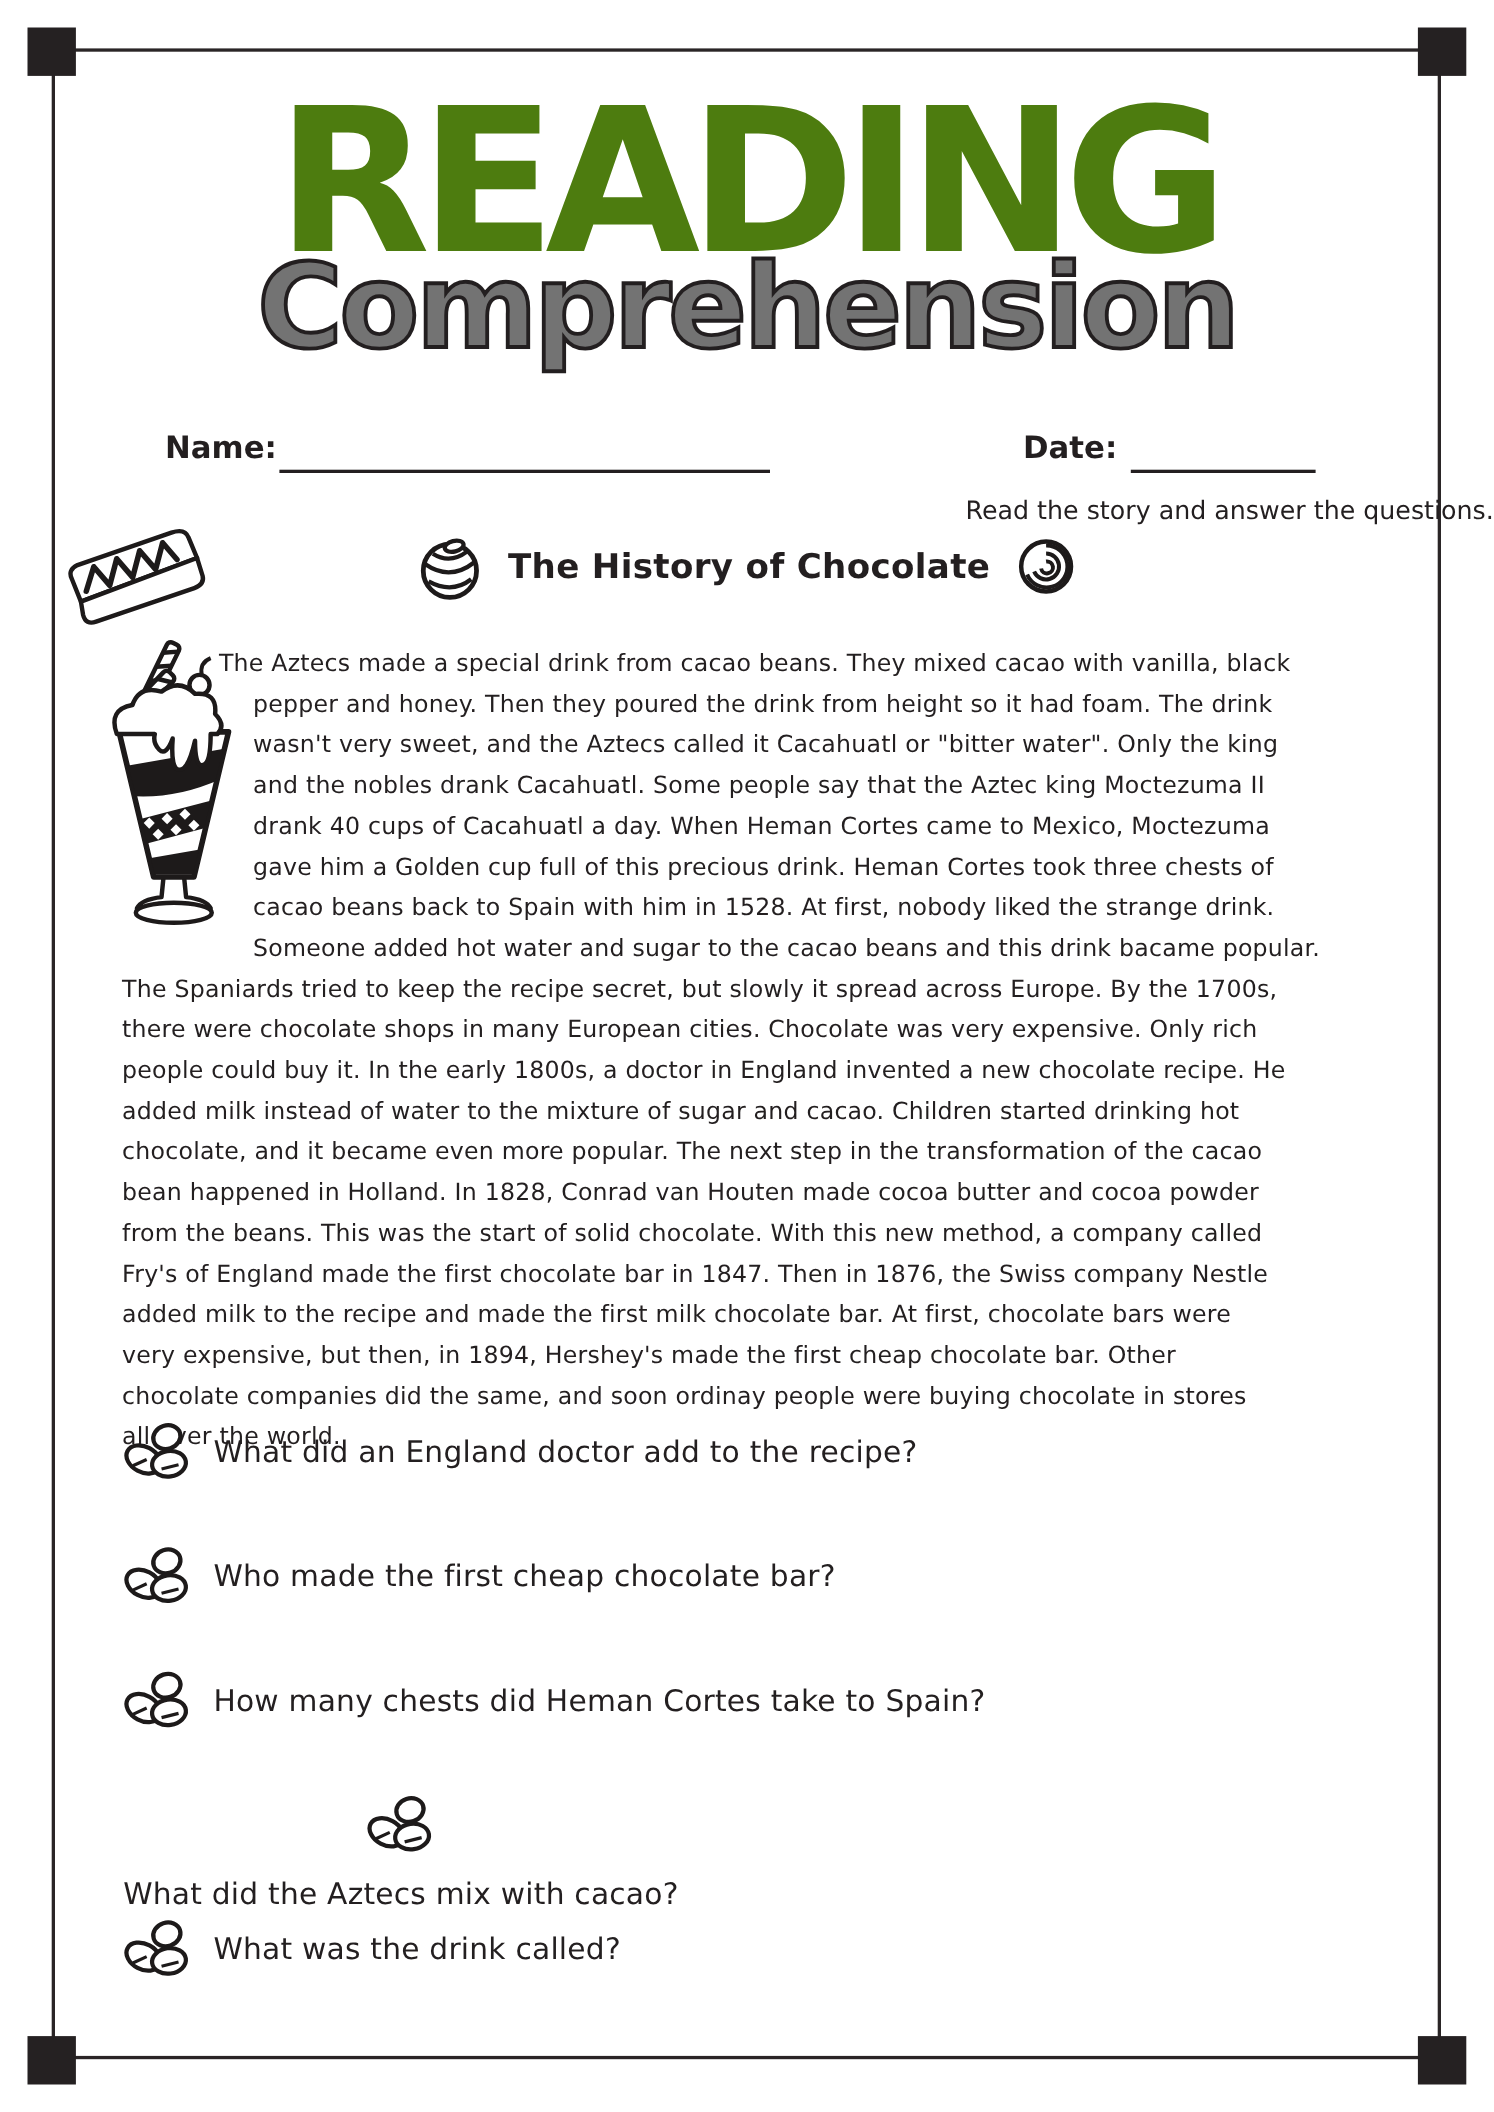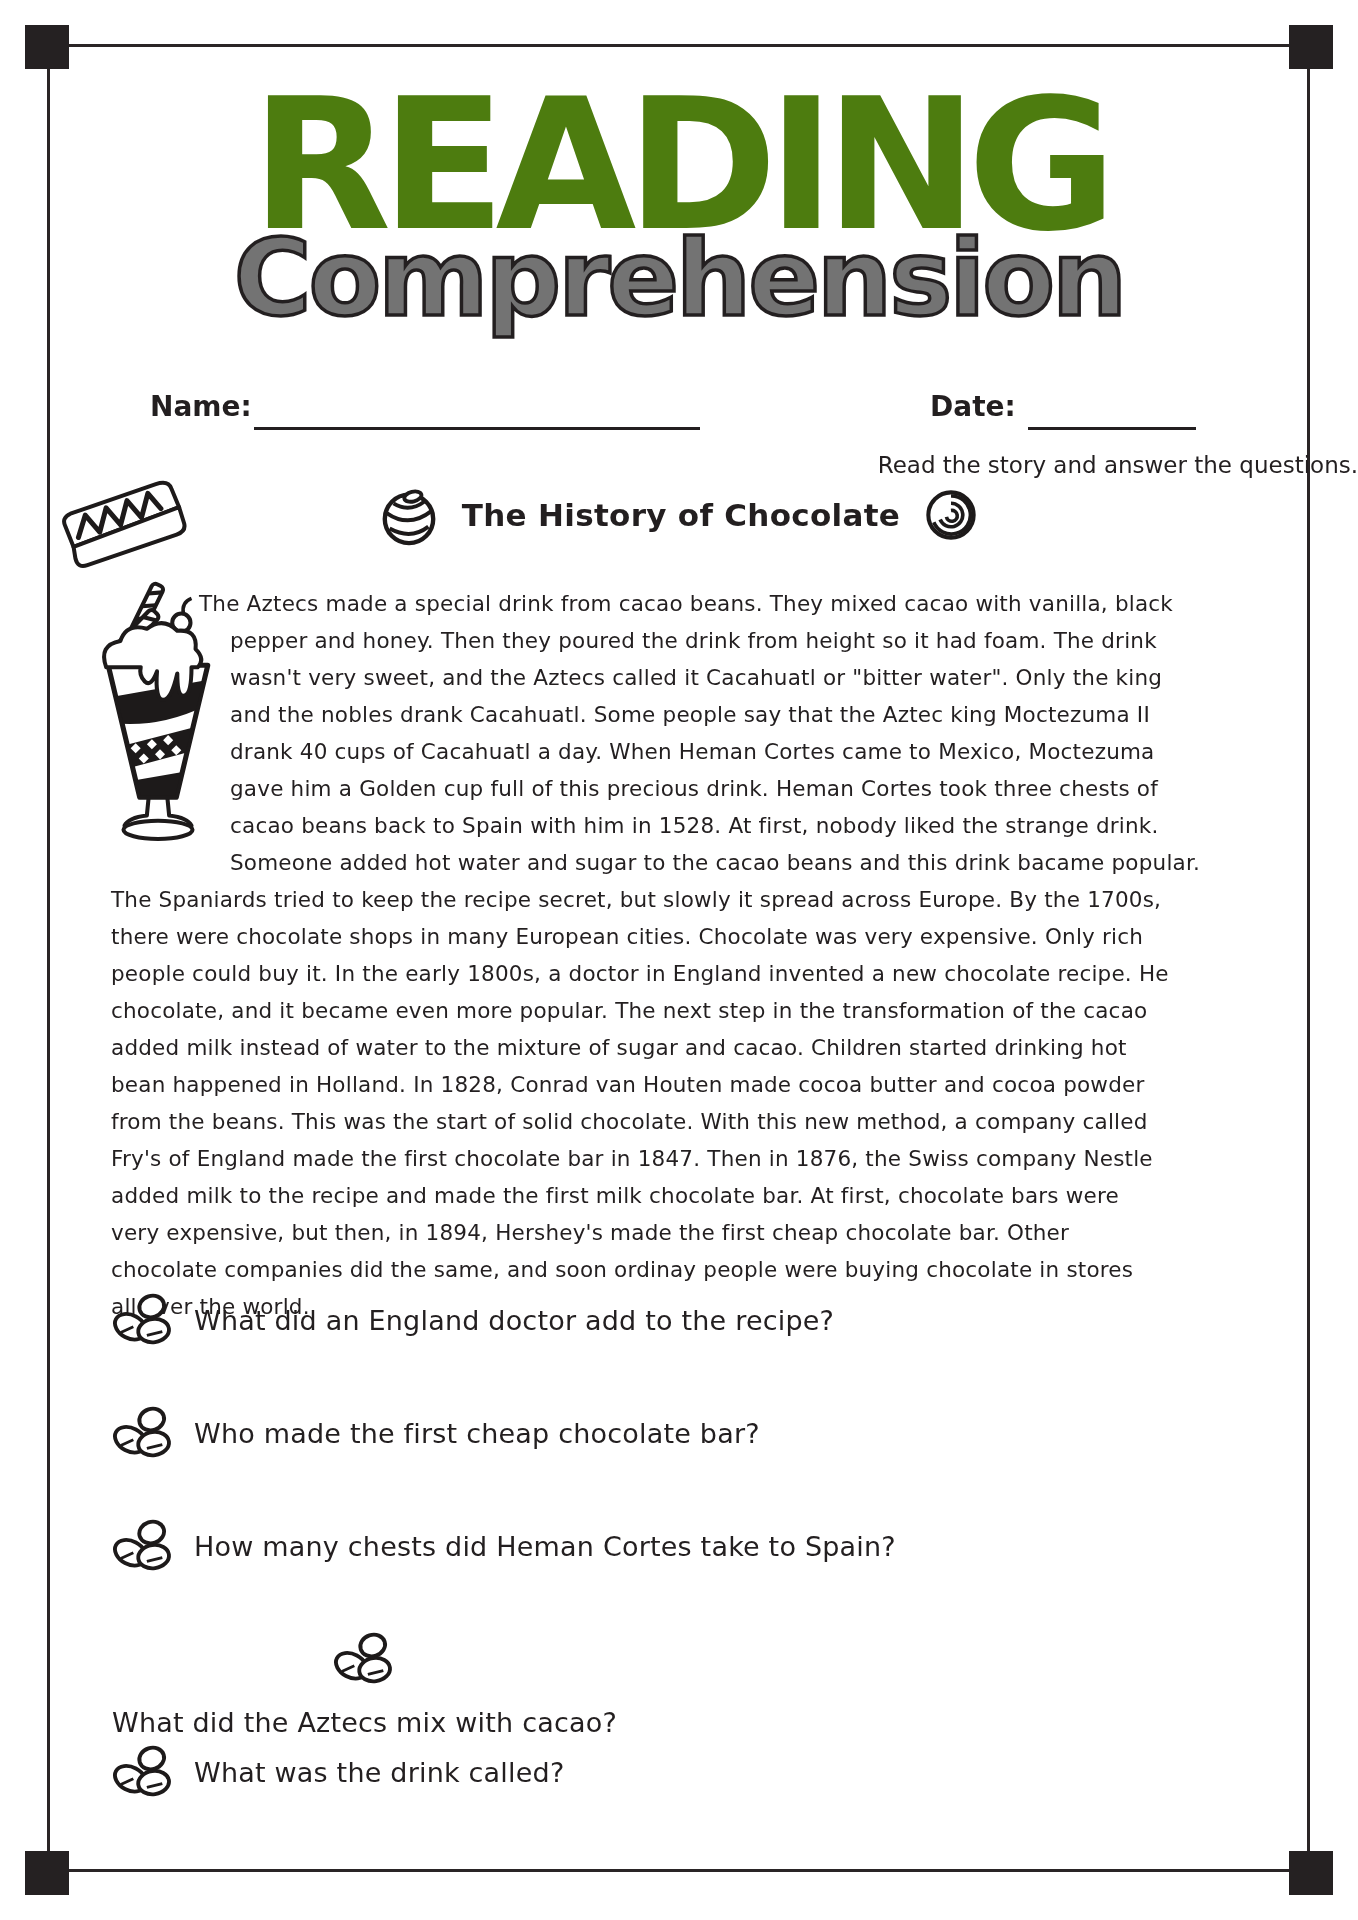--- a/index.html
+++ b/index.html
@@ -151,22 +151,22 @@
     <div class="line ind-b">pepper and honey. Then they poured the drink from height so it had foam. The drink</div>
     <div class="line ind-b">wasn't very sweet, and the Aztecs called it Cacahuatl or "bitter water". Only the king</div>
     <div class="line ind-b">and the nobles drank Cacahuatl. Some people say that the Aztec king Moctezuma II</div>
     <div class="line ind-b">drank 40 cups of Cacahuatl a day. When Heman Cortes came to Mexico, Moctezuma</div>
     <div class="line ind-b">gave him a Golden cup full of this precious drink. Heman Cortes took three chests of</div>
     <div class="line ind-b">cacao beans back to Spain with him in 1528. At first, nobody liked the strange drink.</div>
     <div class="line ind-b">Someone added hot water and sugar to the cacao beans and this drink bacame popular.</div>
     <div class="line">The Spaniards tried to keep the recipe secret, but slowly it spread across Europe. By the 1700s,</div>
     <div class="line">there were chocolate shops in many European cities. Chocolate was very expensive. Only rich</div>
     <div class="line">people could buy it. In the early 1800s, a doctor in England invented a new chocolate recipe. He</div>
+    <div class="line">added milk instead of water to the mixture of sugar and cacao. Children started drinking hot</div>
     <div class="line">chocolate, and it became even more popular. The next step in the transformation of the cacao</div>
-    <div class="line">added milk instead of water to the mixture of sugar and cacao. Children started drinking hot</div>
     <div class="line">bean happened in Holland. In 1828, Conrad van Houten made cocoa butter and cocoa powder</div>
     <div class="line">from the beans. This was the start of solid chocolate. With this new method, a company called</div>
     <div class="line">Fry's of England made the first chocolate bar in 1847. Then in 1876, the Swiss company Nestle</div>
     <div class="line">added milk to the recipe and made the first milk chocolate bar. At first, chocolate bars were</div>
     <div class="line">very expensive, but then, in 1894, Hershey's made the first cheap chocolate bar. Other</div>
     <div class="line">chocolate companies did the same, and soon ordinay people were buying chocolate in stores</div>
     <div class="line">all over the world.</div>
   </div>
 
   <div class="question q0">

